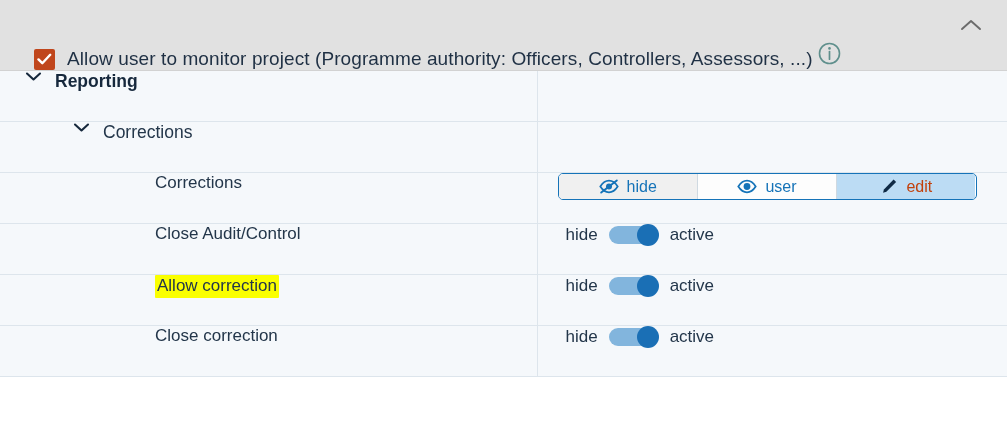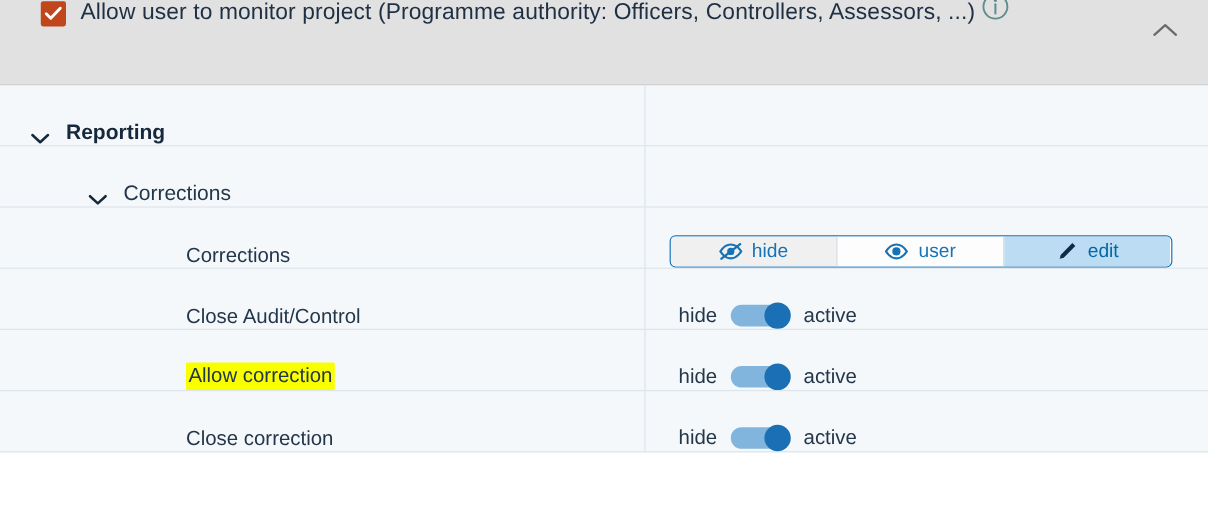--- a/index.html
+++ b/index.html
@@ -23,21 +23,21 @@
     overflow: hidden;
   }
 
   
   .banner {
     position: relative;
     height: 71px;
     background: #e1e1e1;
     border-bottom: 1px solid #d2d2d2;
     display: flex;
-    align-items: flex-start;
+    align-items: flex-end;
     padding: 0 18px 0 34px;
     box-sizing: border-box;
   }
   .banner-row {
     display: flex;
     align-items: center;
     flex: 1;
     min-width: 0;
   }
   .checkbox {
@@ -89,21 +89,21 @@
     padding: 0;
     height: 50px;
     vertical-align: middle;
   }
   .perm-table td.ctrl { border-right: none; }
   .perm-table td.lbl {
     font-size: 17px;
     color: #23364a;
   }
 
-  .lbl-inner { display: flex; align-items: flex-end; height: 50px; }
+  .lbl-inner { display: flex; align-items: flex-start; height: 50px; }
 
   .row-group0 .lbl-inner { padding-left: 23px; }
   .row-group1 .lbl-inner { padding-left: 71px; }
   .row-leaf   .lbl-inner { padding-left: 155px; }
 
   .row-group0 .row-text { font-weight: bold; font-size: 17.5px; color: #16283c; }
   .row-group1 .row-text { font-weight: normal; font-size: 17.5px; color: #23364a; }
   .row-leaf   .row-text { font-weight: normal; font-size: 17px; color: #23364a; }
 
   .tree-chevron {
@@ -116,21 +116,21 @@
     line-height: 0;
   }
 
   .hl {
     background: #faff00;
     padding: 1px 2px 2px 2px;
     border-radius: 1px;
   }
 
   
-  .ctrl-inner { display: flex; align-items: flex-end; height: 50px; padding-left: 20px; }
+  .ctrl-inner { display: flex; align-items: flex-start; height: 50px; padding-left: 20px; }
 
   .segmented {
     display: inline-flex;
     border: 1px solid #1573b8;
     border-radius: 5px;
     overflow: hidden;
     height: 27px;
     width: 419px;
     box-sizing: border-box;
     background: #ffffff;
@@ -143,21 +143,21 @@
     gap: 8px;
     font-size: 16px;
     color: #1573b8;
     cursor: pointer;
     border-right: 1px solid #cfd9e1;
     background: #f0f0f0;
     user-select: none;
   }
   .seg:last-child { border-right: none; }
   .seg.mid { background: #fdfdfd; }
-  .seg.selected { background: #bcdcf4; color: #0369a1; }
+  .seg.selected { background: #bcdcf4; color: #c2410c; }
   .seg-icon { line-height: 0; display: inline-flex; }
 
   
   .toggle-wrap { display: flex; align-items: center; gap: 11px; padding-left: 8px; }
   .toggle-side { font-size: 17px; color: #23364a; }
   .switch {
     position: relative;
     width: 50px;
     height: 22px;
     cursor: pointer;

